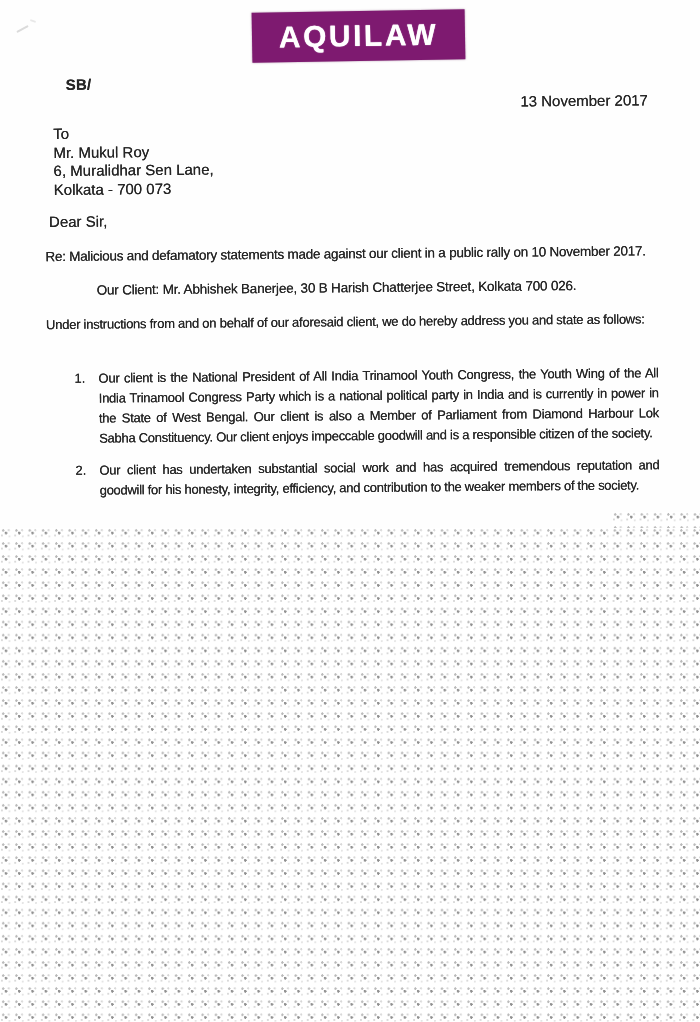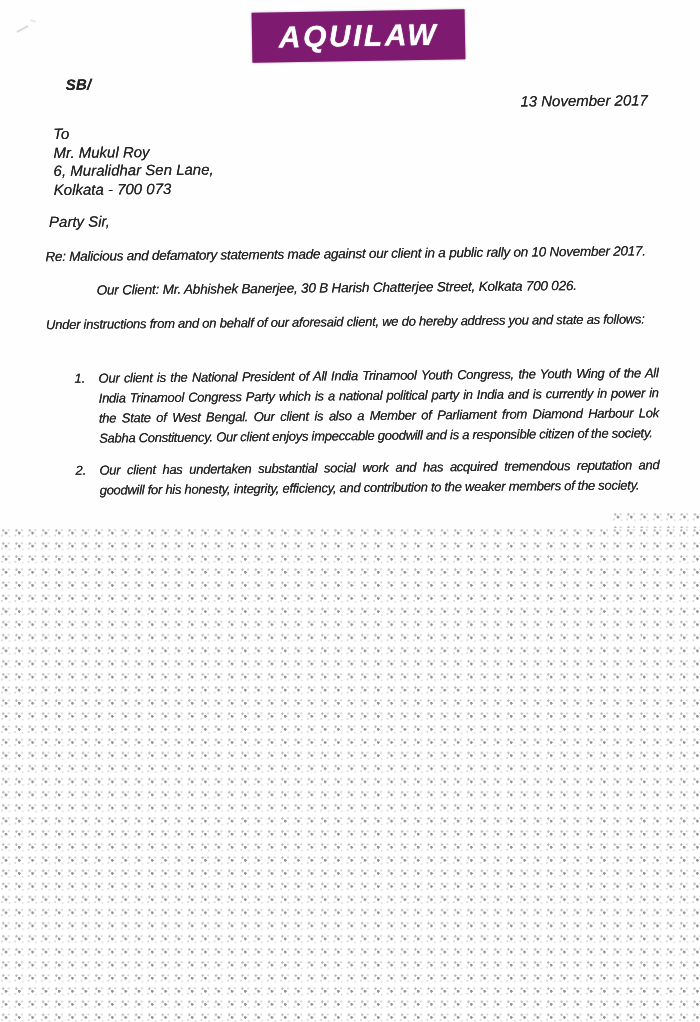--- a/index.html
+++ b/index.html
@@ -3,21 +3,20 @@
 <meta charset="utf-8">
 <style>
   html,body{margin:0;padding:0;background:#ffffff;}
   .page{
     position:relative;
     width:700px;height:1022px;
     background:#fefefe;
     overflow:hidden;
     font-family:"Liberation Sans", sans-serif;
     color:#262626;
-    font-style:italic;
   }
   .textlayer{
     position:absolute;inset:0;
     transform:rotate(-0.55deg);
     transform-origin:60px 320px;
   }
   .txt{ text-shadow:0 0 0.4px currentColor; }
 
   
   .logo{
@@ -95,21 +94,21 @@
 
     <div class="date txt">13 November 2017</div>
 
     <div class="recipient txt">
       <div>To</div>
       <div>Mr. Mukul Roy</div>
       <div>6, Muralidhar Sen Lane,</div>
       <div>Kolkata - 700 073</div>
     </div>
 
-    <div class="greeting txt">Party Sir,</div>
+    <div class="greeting txt">Dear Sir,</div>
 
     <div class="subject txt">Re: Malicious and defamatory statements made against our client in a public rally on 10 November 2017.</div>
 
     <div class="clientline txt">Our Client: Mr. Abhishek Banerjee, 30 B Harish Chatterjee Street, Kolkata 700 026.</div>
 
     <div class="intro txt">Under instructions from and on behalf of our aforesaid client, we do hereby address you and state as follows:</div>
 
     <div class="points">
       <div class="point">
         <div class="num txt">1.</div>

